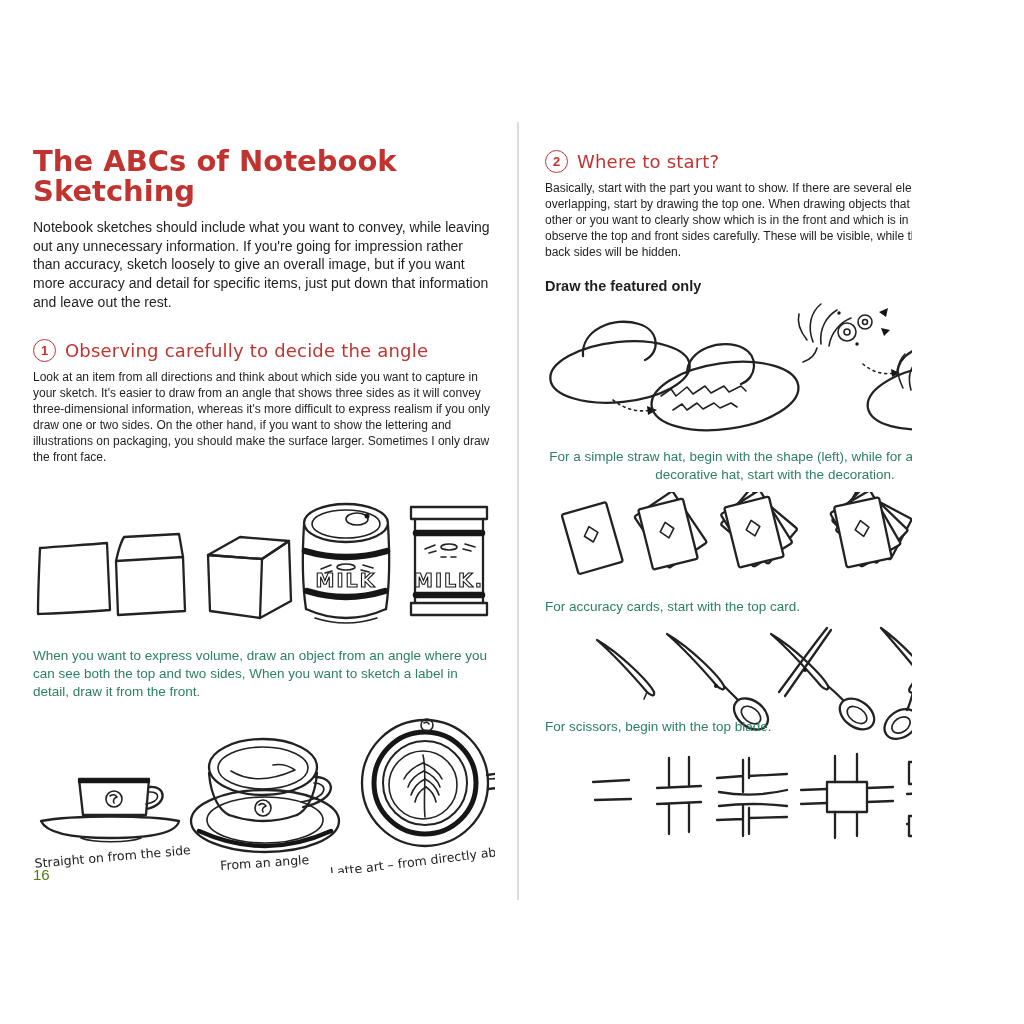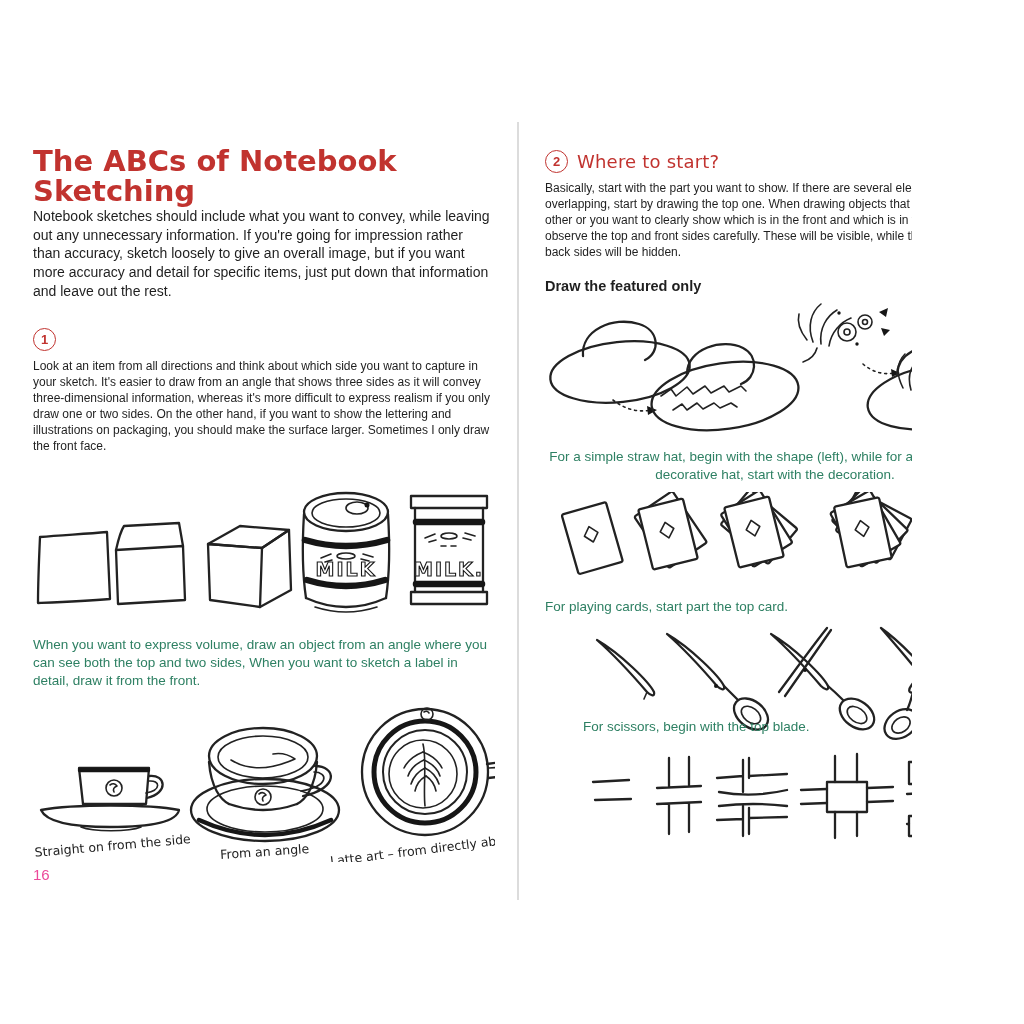--- a/index.html
+++ b/index.html
@@ -10,37 +10,37 @@
   .divider { position:absolute; left:517px; top:122px; width:2px; height:778px; background:#dcdcdc; }
 
   .page { position:absolute; top:146px; }
   .page-left  { left:33px;  width:460px; }
   .page-right { left:545px; width:460px; }
 
   .title {
     font-family:"DejaVu Sans", cursive;
     font-size:29px; font-weight:bold; color:#c1332f; letter-spacing:0px; line-height:1.05;
   }
-  .para { font-size:14px; line-height:1.34; color:#1f1f1f; }
+  .para { font-size:14px; line-height:1.34; margin-top:11px; color:#1f1f1f; }
   .section-head { display:flex; align-items:center; gap:9px; margin-top:27px; }
   .page-right .section-head { margin-top:4px; }
   .circled-num {
     flex:0 0 auto; width:21px; height:21px; border:1.6px solid #c1332f; border-radius:50%;
     color:#c1332f; font-size:13px; font-weight:bold; text-align:center; line-height:21px;
   }
   .section-title {
     font-family:"DejaVu Sans", cursive;
     font-size:18px; font-weight:normal; color:#c1332f; letter-spacing:0.2px;
   }
   .body-text { font-size:12px; line-height:1.34; margin-top:7px; }
   .caption { font-size:13.5px; line-height:1.32; color:#2e8063; margin-top:8px; }
   .subhead { font-size:14.5px; font-weight:bold; margin-top:18px; }
   .figure { display:block; }
   .figure svg { display:block; }
-  .page-num { position:absolute; top:866px; font-size:15px; color:#ec4899; }
+  .page-num { position:absolute; top:866px; font-size:15px; color:#4d7c0f; }
   .page-num-left { left:33px; }
   .page-num-right { left:984px; }
 
   svg .ink { fill:none; stroke:#222; stroke-width:2.3; stroke-linecap:round; stroke-linejoin:round; }
   svg .ink-thick { fill:none; stroke:#161616; stroke-width:6.5; stroke-linecap:round; }
   svg .ink-thin { fill:none; stroke:#222; stroke-width:1.6; stroke-linecap:round; stroke-linejoin:round; }
   svg .fill-ink { fill:#161616; stroke:none; }
   svg .card { fill:#ffffff; stroke:#222; stroke-width:2.3; stroke-linejoin:round; }
   svg .dashed { fill:none; stroke:#222; stroke-width:1.6; stroke-dasharray:2 4; stroke-linecap:round; }
   svg .milk-text {
@@ -56,20 +56,21 @@
 
 <div class="spread">
   <div class="divider"></div>
 
   <div class="page page-left">
     <div class="title">The ABCs of Notebook Sketching</div>
     <div class="para">Notebook sketches should include what you want to convey, while leaving out any unnecessary information. If you're going for impression rather than accuracy, sketch loosely to give an overall image, but if you want more accuracy and detail for specific items, just put down that information and leave out the rest.</div>
 
     <div class="section-head">
       <span class="circled-num">1</span>
+      <span class="section-title">Observing carefully to decide the angle</span>
     </div>
     <div class="body-text">Look at an item from all directions and think about which side you want to capture in your sketch. It's easier to draw from an angle that shows three sides as it will convey three-dimensional information, whereas it's more difficult to express realism if you only draw one or two sides. On the other hand, if you want to show the lettering and illustrations on packaging, you should make the surface larger. Sometimes I only draw the front face.</div>
 
     <div class="figure" style="margin-top:34px;">
       <svg width="460" height="130" viewBox="0 0 460 130">
 
         <g>
           <path class="ink" d="M7,49 C30,47 52,46 74,44 C75,66 76,90 77,111 C52,113 28,114 5,115 C5,93 6,71 7,49 Z"></path>
         </g>
 
@@ -258,21 +259,21 @@
           <g transform="translate(11,-2) rotate(-30 8 54)">
               <rect class="card" x="0" y="0" width="46" height="62" rx="2"></rect>
             </g>
           <g transform="rotate(-12 8 54)">
             <rect class="card" x="0" y="0" width="46" height="62" rx="2"></rect>
             <path class="ink-thin" transform="translate(23,27)" d="M0,-8 L7,0 L0,8 L-7,0 Z"></path>
           </g>
         </g>
       </svg>
     </div>
-    <div class="caption" style="margin-top:2px;">For playing cards, start part the top card.</div>
+    <div class="caption" style="margin-top:2px;">For accuracy cards, start with the top card.</div>
 
     <div class="figure" style="margin-top:10px; position:relative;">
       <svg width="440" height="118" viewBox="0 0 440 118">
         <g transform="translate(52,14)">
           <path class="ink" d="M0,0 C16,14 38,38 50,52 C54,56 58,57 57,52 C52,42 24,14 0,0 Z"></path>
           <path class="ink-thin" d="M50,52 l-3,7"></path>
         </g>
         <g transform="translate(122,8)">
           <path class="ink" d="M0,0 C16,14 38,38 50,52 C54,56 58,57 57,52 C52,42 24,14 0,0 Z"></path>
           <circle class="fill-ink" cx="49" cy="52" r="2"></circle>
@@ -294,21 +295,21 @@
           <path class="ink" d="M76,-2 C62,18 46,44 36,58 C33,62 34,66 38,64 C48,52 68,20 76,-2 Z"></path>
           <circle class="fill-ink" cx="46" cy="54" r="2.2"></circle>
           <path class="ink" d="M59,54 C64,62 66,68 68,74"></path>
           <ellipse class="ink" cx="76" cy="88" rx="18" ry="13" transform="rotate(30 76 88)"></ellipse>
           <ellipse class="ink-thin" cx="76" cy="89" rx="10" ry="7" transform="rotate(30 76 89)"></ellipse>
           <path class="ink" d="M38,64 C36,72 34,78 32,82"></path>
           <ellipse class="ink" cx="26" cy="96" rx="18" ry="13" transform="rotate(-35 26 96)"></ellipse>
           <ellipse class="ink-thin" cx="26" cy="97" rx="10" ry="7" transform="rotate(-35 26 97)"></ellipse>
         </g>
       </svg>
-      <div class="caption" style="margin-top:-26px; width:58%;margin-left:38px;">For scissors, begin with the top blade.</div>
+      <div class="caption" style="margin-top:-26px; width:58%;">For scissors, begin with the top blade.</div>
     </div>
 
     <div class="figure" style="margin-top:12px; margin-left:44px;">
       <svg width="404" height="92" viewBox="0 0 404 92">
         <g>
           <path class="ink" d="M4,34 L40,32 M6,52 L42,51"></path>
         </g>
         <g transform="translate(60,0)">
           <path class="ink" d="M8,40 L52,38 M20,10 L20,39 M40,9 L40,38"></path>
           <path class="ink" d="M8,56 L52,54 M20,56 L20,86 M40,55 L40,84"></path>

